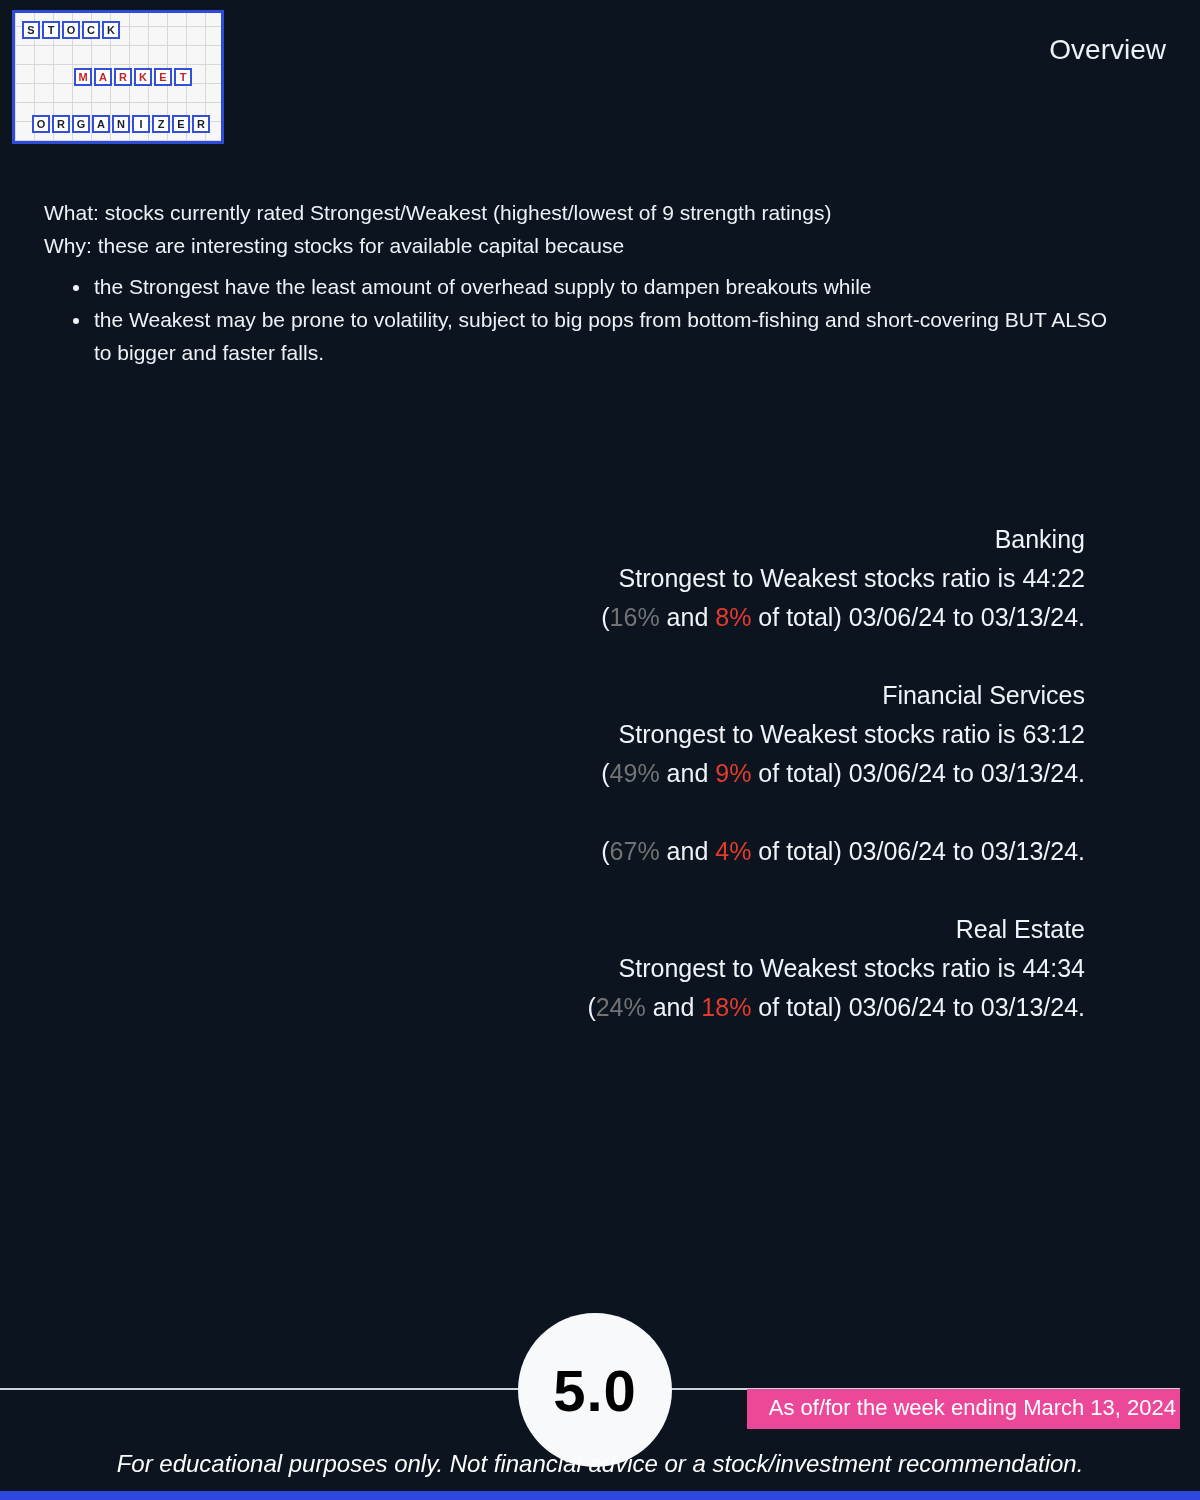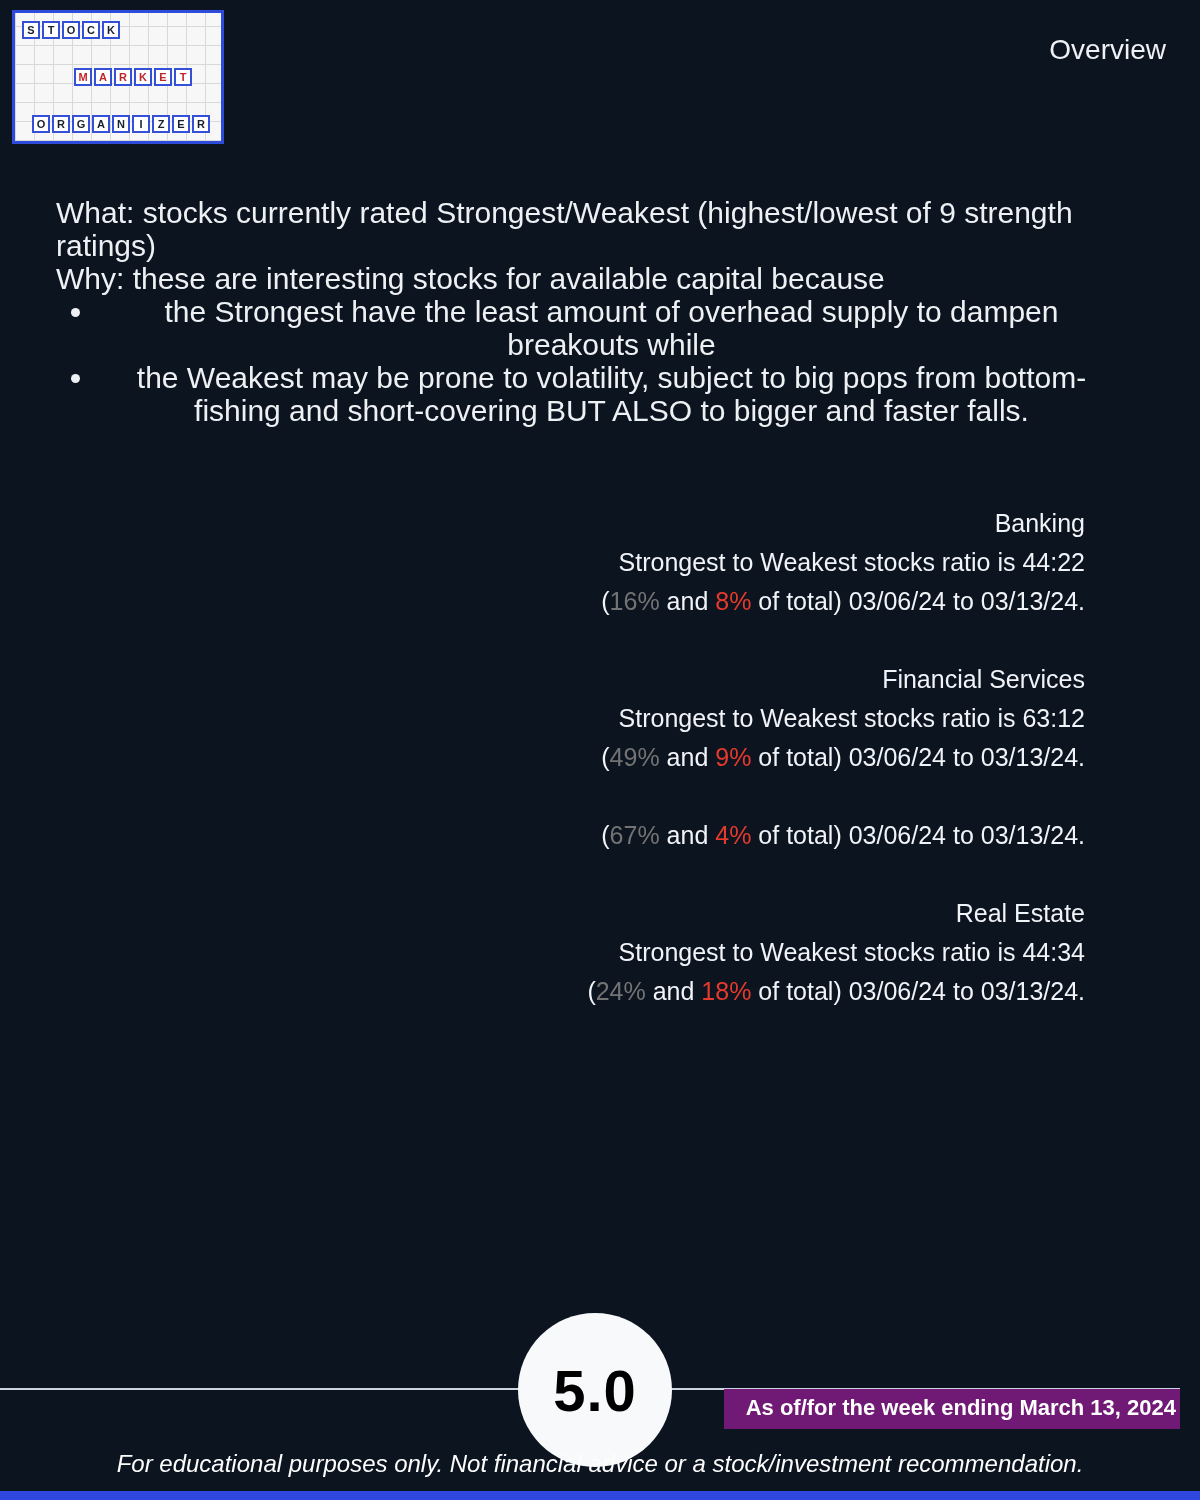--- a/index.html
+++ b/index.html
@@ -40,54 +40,54 @@
   }
   .logo-row:nth-child(2) .logo-cell { color: #c0252a; }
 
   
   .header { position: absolute; top: 22px; right: 34px; text-align: right; }
   .title { font-size: 40px; font-weight: 500; color: #fafbfc; letter-spacing: 0.3px; }
   .subtitle { font-size: 28px; font-weight: 400; color: #eef1f5; margin-top: 12px; }
 
   
   .intro {
-    position: absolute; top: 196px; left: 56px; right: 75px;
-    font-size: 30px; line-height: 33px; color: #eef1f4;
+    position: absolute; top: 196px; left: 44px; right: 75px;
+    font-size: 21px; line-height: 33px; color: #eef1f4;
   }
-  .bullets { margin: 0; padding-left: 40px; text-align: center; }
+  .bullets { margin: 8px; padding-left: 40px; }
   .bullets li { padding-left: 2px; }
   .note { margin-top: 33px; }
 
   
   .sections {
     position: absolute; top: 504px; right: 115px;
     text-align: right;
     font-size: 25px; line-height: 39px; color: #f0f3f7;
   }
-  .section { margin-bottom: 39px; }
+  .section { margin-bottom: 39px; margin-top: 16px; }
   .pct-strong { color: #737373; }
   .pct-weak { color: #e53a2c; }
 
   
   .footer-line {
     position: absolute; top: 1388px; left: 0; right: 20px;
     height: 2px; background: #ccd4de;
   }
   .score-circle {
     position: absolute; top: 1313px; left: 518px;
     width: 154px; height: 154px; border-radius: 50%;
     background: #f7f9fb;
     display: flex; align-items: center; justify-content: center; text-align: right;
   }
   .score { font-size: 58px; font-weight: bold; color: #000000; letter-spacing: 1px; }
   .as-of {
     position: absolute; top: 1389px; right: 20px;
-    background: #701a75;
+    background: #ec4899;
     padding: 6px 4px 8px 22px;
-    font-size: 22px; font-weight: bold; color: #ffffff;
+    font-size: 22px; font-weight: normal; color: #ffffff;
   }
   .disclaimer {
     position: absolute; bottom: 22px; left: 0; right: 0;
     text-align: center;
     font-style: italic; font-size: 24px; color: #fdfdfd;
   }
   .bottom-bar {
     position: absolute; bottom: 0; left: 0;
     width: 100%; height: 9px;
     background: #2d47df;

